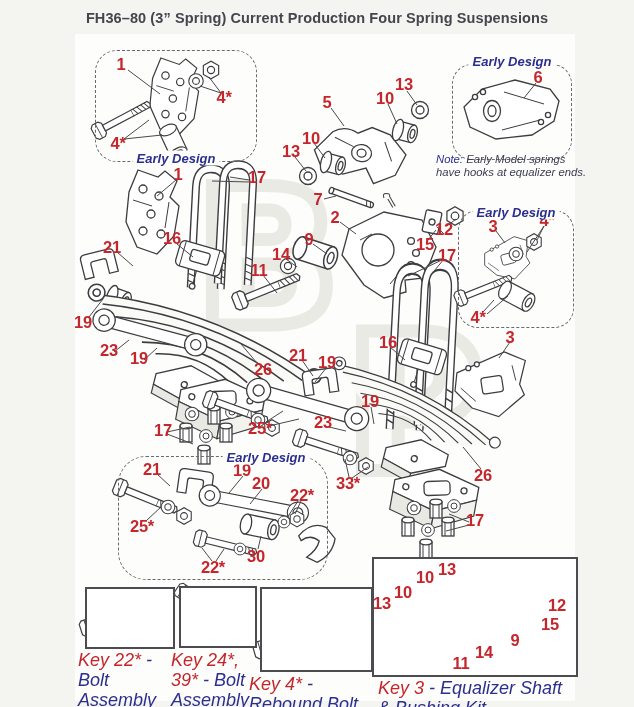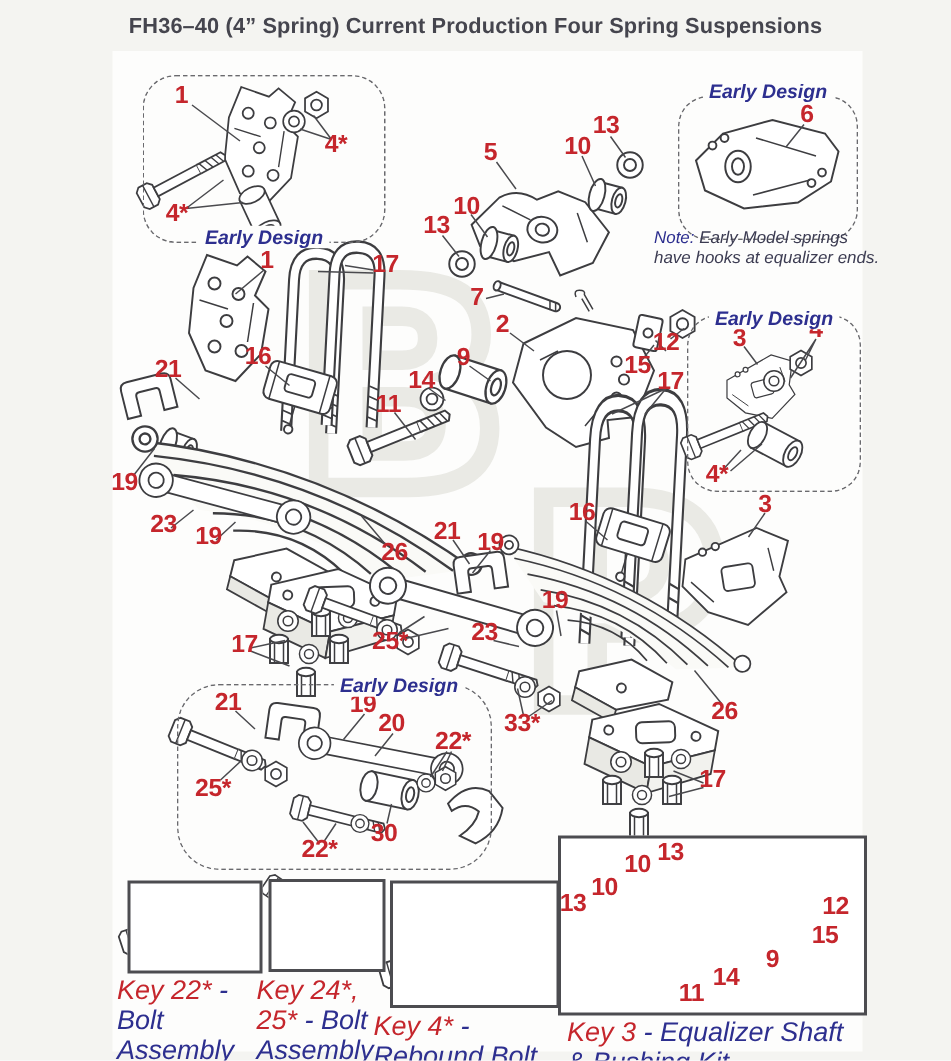--- a/index.html
+++ b/index.html
@@ -44,21 +44,21 @@
     position:absolute;transform:translate(-50%,-50%);
     color:#c5262c;font-weight:700;font-size:16.5px;white-space:nowrap;
     letter-spacing:-0.3px;
   }
 </style>
 </head>
 <body>
 
 <div class="canvas"></div>
 
-<div class="title">FH36–40 (4” Spring) Current Production Four Spring Suspensions</div>
+<div class="title">FH36–80 (3” Spring) Current Production Four Spring Suspensions</div>
 
 <svg class="art" width="634" height="707" viewBox="0 0 634 707">
   <defs>
     <g id="washer">
         <circle r="8.5" class="p"></circle>
         <circle r="4" class="p"></circle>
       </g>
     <g id="nut">
         <polygon points="-8.5,-4.9 0,-9.8 8.5,-4.9 8.5,4.9 0,9.8 -8.5,4.9" class="p"></polygon>
         <circle r="4" class="p"></circle>
@@ -348,21 +348,21 @@
   <span>Early Model springs have hooks at equalizer ends.</span>
 </div>
 
 <div class="key-box" style="left:85px;top:587px;width:86px;height:58px;"></div>
 <div class="kcap" style="left:78px;top:650px;width:100px;">
   <span class="kc-key">Key 22*</span> <span class="kc-desc">- Bolt Assembly</span>
 </div>
 
 <div class="key-box" style="left:179px;top:586px;width:74px;height:58px;"></div>
 <div class="kcap" style="left:171px;top:650px;width:90px;">
-  <span class="kc-key">Key 24*, 25*</span> <span class="kc-desc">- Bolt Assembly</span>
+  <span class="kc-key">Key 24*, 39*</span> <span class="kc-desc">- Bolt Assembly</span>
 </div>
 
 <div class="key-box" style="left:260px;top:587px;width:109px;height:81px;"></div>
 <div class="kcap" style="left:249px;top:674px;width:130px;">
   <span class="kc-key">Key 4*</span> <span class="kc-desc">- Rebound Bolt Assembly</span>
 </div>
 
 <div class="key-box" style="left:372px;top:557px;width:202px;height:116px;"></div>
 <div class="kcap" style="left:378px;top:678px;width:190px;">
   <span class="kc-key">Key 3</span> <span class="kc-desc">- Equalizer Shaft &amp; Bushing Kit</span>

